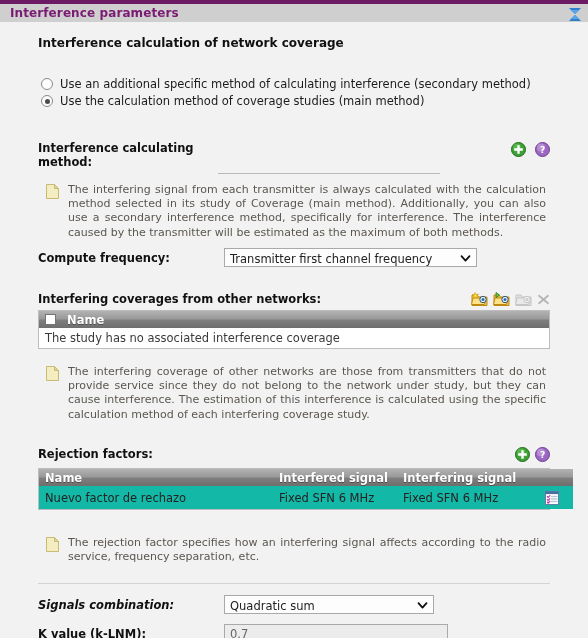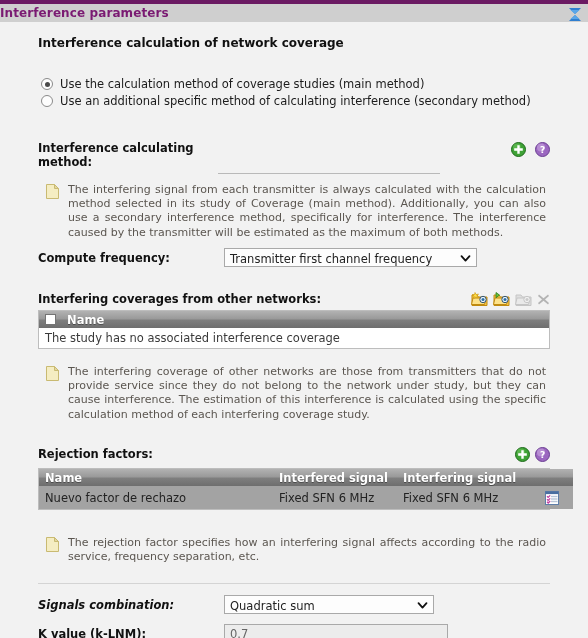--- a/index.html
+++ b/index.html
@@ -23,21 +23,21 @@
     background: #cfcfcf;
     border-top: 4px solid #6b1a63;
     box-sizing: border-box;
     display: flex;
     align-items: center;
   }
   .panel-title {
     color: #7a1a72;
     font-weight: bold;
     font-size: 12px;
-    padding-left: 0;
+    padding-left: 10px;
     letter-spacing: 0.1px;
   }
   .collapse-btn {
     position: absolute;
     right: 6px;
     top: 3px;
     width: 14px;
     height: 15px;
     cursor: pointer;
   }
@@ -187,21 +187,21 @@
     font-size: 11.5px;
     text-align: left;
     padding: 0 0 0 6px;
     white-space: nowrap;
     text-shadow: 0 1px 0 rgba(0,0,0,.35);
   }
   .tbody-row td {
     font-size: 11.5px;
     color: #222;
     padding: 2px 0 2px 6px;
-    background: #a3a3a3;
+    background: #14b8a6;
     height: 19px;
     white-space: nowrap;
   }
   .empty-msg {
     font-size: 11.5px;
     color: #3a3a3a;
     padding: 3px 0 3px 6px;
     background: #fff;
   }
   .hdr-check {
@@ -236,26 +236,26 @@
 </div>
 
 <div class="panel-body">
 
   <div style="position:absolute; left:38px; top:14px;">
     <div class="section-title">Interference calculation of network coverage</div>
   </div>
 
   <div style="position:absolute; left:41px; top:55px;">
     <div class="radio-row">
+      <span class="radio"></span>
+      <span class="radio-label">Use an additional specific method of calculating interference (secondary method)</span>
+    </div>
+    <div class="radio-row">
       <span class="radio checked"></span>
       <span class="radio-label">Use the calculation method of coverage studies (main method)</span>
-    </div>
-    <div class="radio-row">
-      <span class="radio"></span>
-      <span class="radio-label">Use an additional specific method of calculating interference (secondary method)</span>
     </div>
   </div>
 
   <div style="position:absolute; left:38px; top:119px; width:512px;">
     <div style="display:flex; align-items:flex-start; justify-content:space-between;">
       <div style="width:180px;">
         <div class="field-label">Interference calculating</div>
         <div class="field-label">method:</div>
       </div>
       <div style="flex:1; padding-top:14px;">

